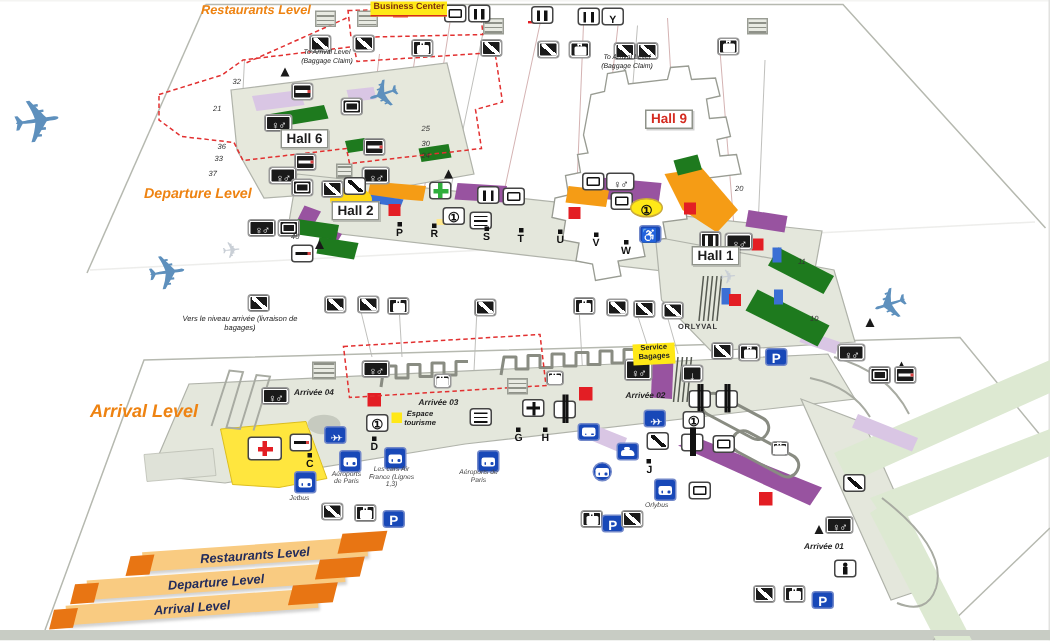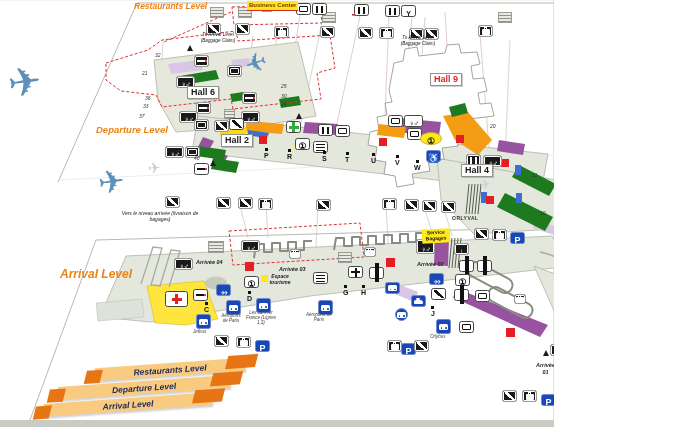--- a/index.html
+++ b/index.html
@@ -1,16 +1,16 @@
 <!DOCTYPE html>
 <html><head>
 <meta charset="utf-8">
 <style>
   html,body{margin:0;padding:0;background:#fff;font-family:"Liberation Sans",sans-serif;}
-  #stage{position:relative;width:554px;height:427px;background:#fff;overflow:hidden;
+  #stage{position:relative;width:700px;height:427px;background:#fff;overflow:hidden;
          box-shadow:inset 0 -3px 0 #c8ccc4, inset -1px 0 0 #e2e2e0, inset 0 1px 0 #f4f4f2;}
   #base{position:absolute;left:0;top:0;z-index:1}
   .lbl{position:absolute;white-space:nowrap;z-index:7}
   .orange{color:#EE8312;font-weight:bold;font-style:italic}
   .hallbox{position:absolute;background:#fff;border:1px solid #8f938a;font-weight:bold;font-size:9px;
            padding:0 3px;line-height:11px;color:#1c1c1c;z-index:7;box-shadow:1px 1px 0 rgba(0,0,0,.18);white-space:nowrap}
   .hall2red{color:#D42B20}
   .cap{position:absolute;font-size:4.6px;line-height:1.2;color:#222;text-align:center;font-style:italic;z-index:7}
   .ylab{position:absolute;background:#FFE817;font-size:5px;font-weight:bold;color:#222;padding:1px 2px;
         line-height:1.15;text-align:center;z-index:7}
@@ -209,21 +209,21 @@
   <rect x="0" y="420" width="700" height="4" fill="#c8ccc4"></rect>
 </svg>
 
 <div class="lbl orange" style="left:134px;top:1px;font-size:8.5px">Restaurants Level</div>
 <div class="lbl orange" style="left:96px;top:124px;font-size:9.5px">Departure Level</div>
 <div class="lbl orange" style="left:60px;top:267px;font-size:12px">Arrival Level</div>
 
 <div class="hallbox" style="left:187px;top:86px">Hall 6</div>
 <div class="hallbox hall2red" style="left:430px;top:73px">Hall 9</div>
 <div class="hallbox" style="left:221px;top:134px">Hall 2</div>
-<div class="hallbox" style="left:461px;top:164px">Hall 4</div>
+<div class="hallbox" style="left:461px;top:164px">Hall 1</div>
 
 <div class="ylab bc" style="left:247px;top:1px">Business Center</div>
 <div class="cap" style="left:196px;top:32px;width:44px">To Arrival Level (Baggage Claim)</div>
 <div class="cap" style="left:396px;top:35px;width:44px">To Arrival Level (Baggage Claim)</div>
 <div class="cap" style="left:120px;top:210px;width:80px;font-size:5px">Vers le niveau arrivée (livraison de bagages)</div>
 <div class="lbl" style="left:452px;top:215px;font-size:5px;font-weight:bold;color:#333;letter-spacing:.5px">ORLYVAL</div>
 <div class="ylab" style="left:422px;top:229px;width:24px;transform:rotate(-3deg)">Service Bagages</div>
 <div class="cap" style="left:267px;top:273px;width:26px;font-weight:bold;font-size:5px">Espace tourisme</div>
 <div class="cap" style="left:196px;top:259px;font-weight:bold;font-size:5.5px">Arrivée 04</div>
 <div class="cap" style="left:279px;top:266px;font-weight:bold;font-size:5.5px">Arrivée 03</div>

